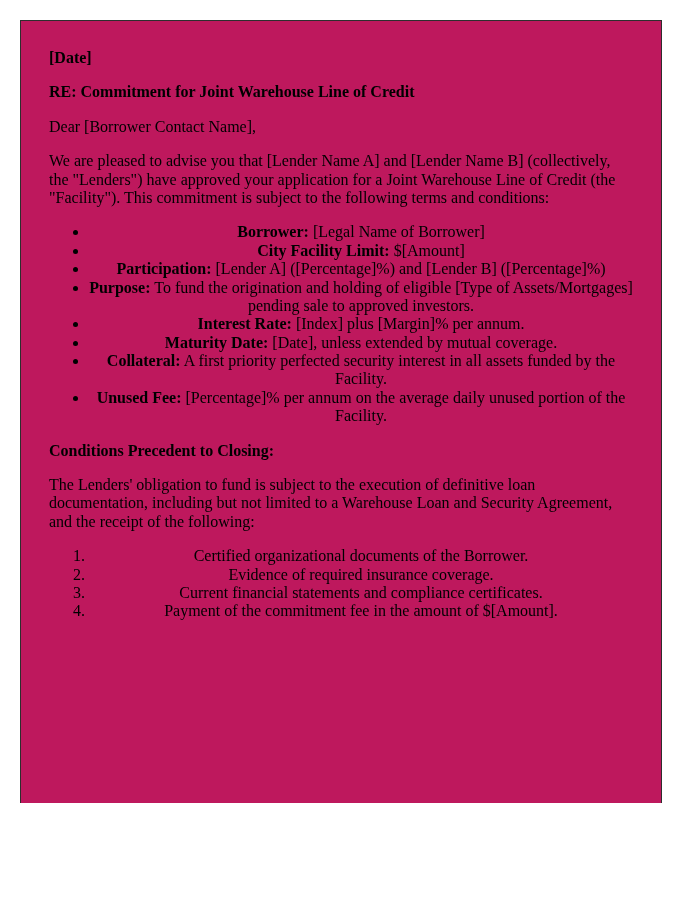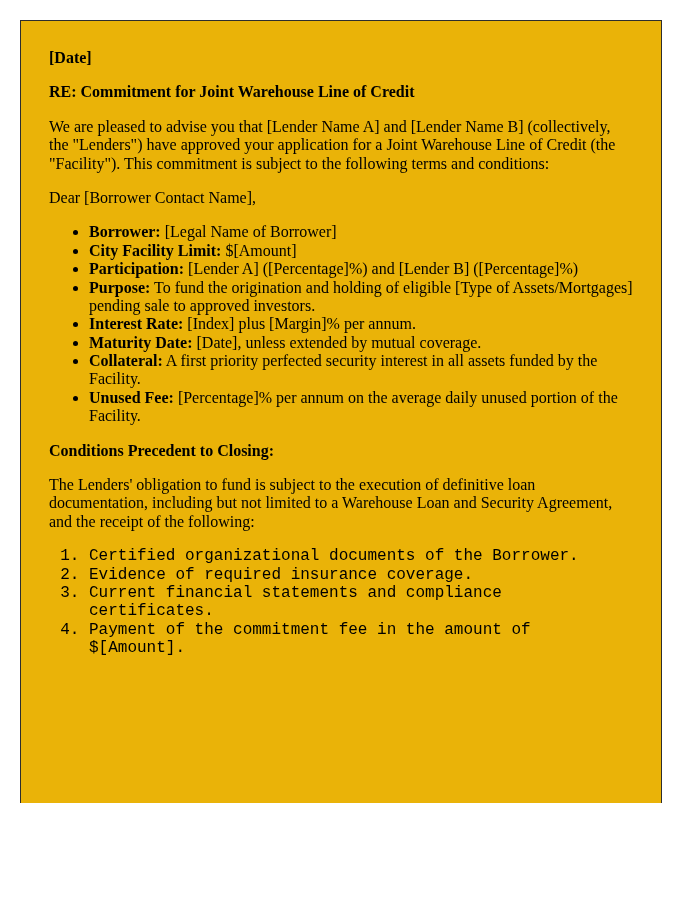--- a/index.html
+++ b/index.html
@@ -19,59 +19,59 @@
   }
   .document-frame {
     position: absolute;
     left: 20px;
     top: 20px;
     width: 642px;
     height: 783px;
     box-sizing: border-box;
     border: 1.5px solid #2e2e2e;
     border-bottom: none;
-    background: #eab308;
+    background: #be185d;
     padding: 12px 28px 0 28px;
     overflow: hidden;
   }
   p {
     margin: 16px 0;
   }
   ul.terms-list {
     margin: 16px 0;
     padding-left: 40px;
     list-style-type: disc;
   }
   ol.conditions-list {
     margin: 16px 0;
     padding-left: 40px;
-    font-family: Liberation Mono, monospace;
   }
   li {
     margin: 0;
+    text-align: center;
   }
   strong { font-weight: bold; }
 </style>
 </head>
 <body>
 
 <div class="document-frame">
 
   <p>
     <strong>[Date]</strong>
   </p>
 
 
   <p>
     <strong>RE: Commitment for Joint Warehouse Line of Credit</strong>
   </p>
 
+  <p>Dear [Borrower Contact Name],</p>
+
   <p>We are pleased to advise you that [Lender Name A] and [Lender Name B] (collectively, the "Lenders") have approved your application for a Joint Warehouse Line of Credit (the "Facility"). This commitment is subject to the following terms and conditions:</p>
-
-  <p>Dear [Borrower Contact Name],</p>
 
   <ul class="terms-list">
     <li><strong>Borrower:</strong><span> [Legal Name of Borrower]</span></li>
     <li><strong>City Facility Limit:</strong><span> $[Amount]</span></li>
     <li><strong>Participation:</strong><span> [Lender A] ([Percentage]%) and [Lender B] ([Percentage]%)</span></li>
     <li><strong>Purpose:</strong><span> To fund the origination and holding of eligible [Type of Assets/Mortgages] pending sale to approved investors.</span></li>
     <li><strong>Interest Rate:</strong><span> [Index] plus [Margin]% per annum.</span></li>
     <li><strong>Maturity Date:</strong><span> [Date], unless extended by mutual coverage.</span></li>
     <li><strong>Collateral:</strong><span> A first priority perfected security interest in all assets funded by the Facility.</span></li>
     <li><strong>Unused Fee:</strong><span> [Percentage]% per annum on the average daily unused portion of the Facility.</span></li>

